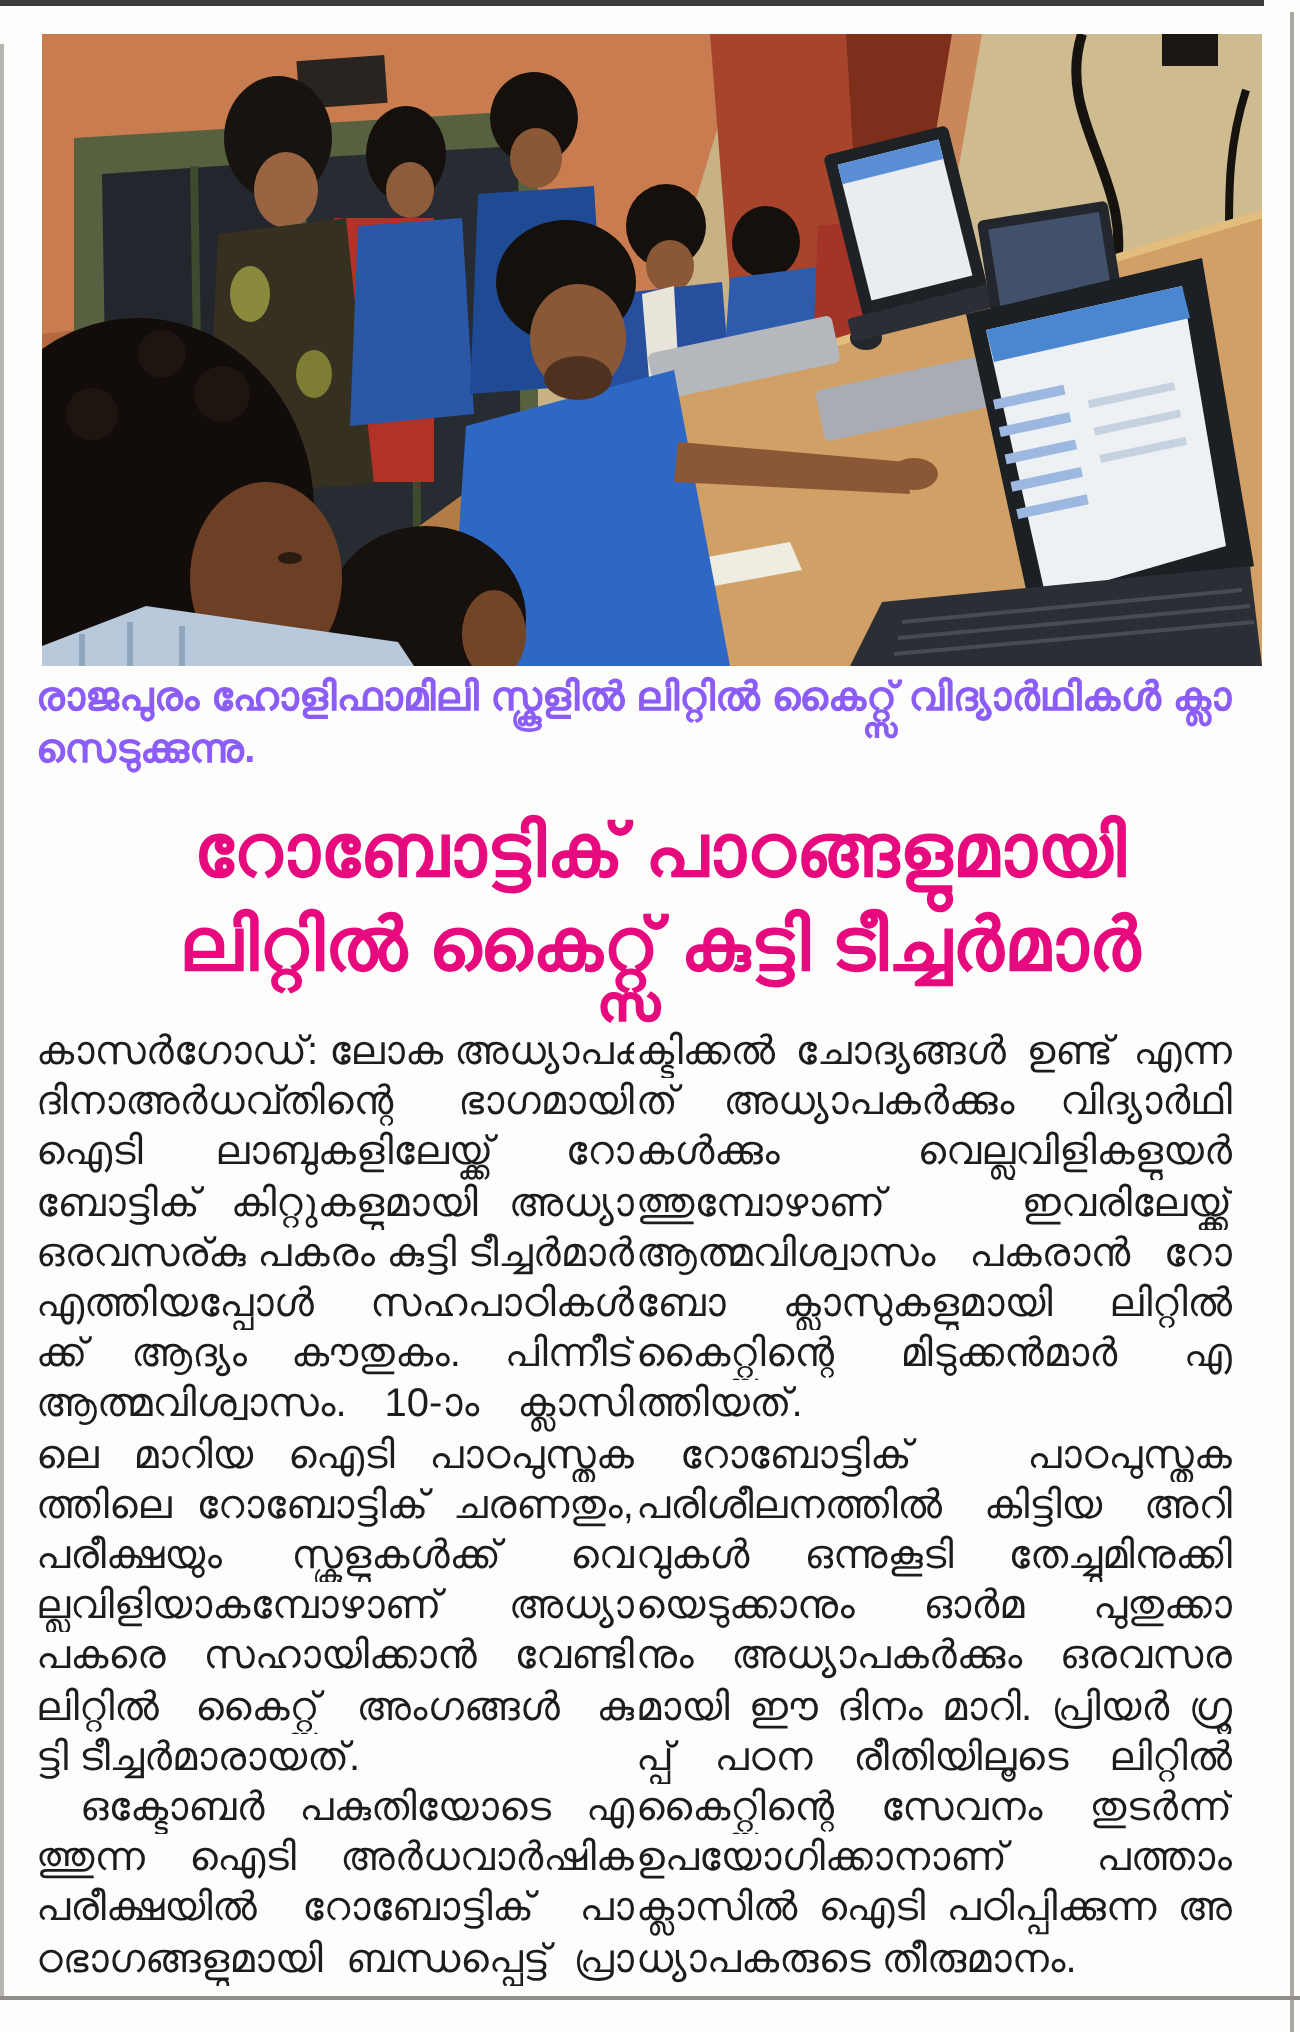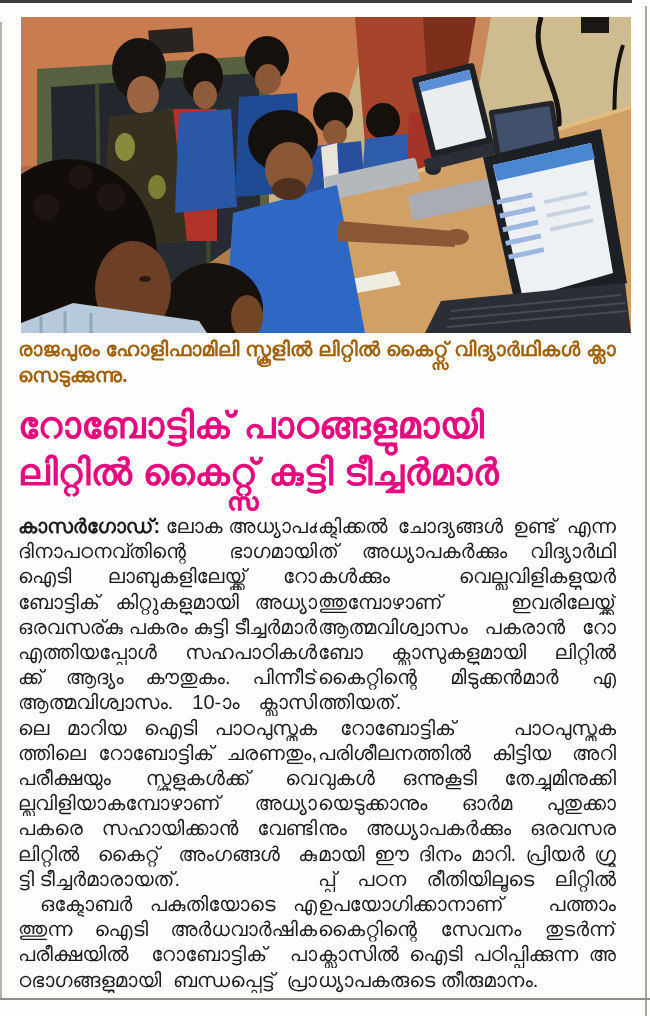--- a/index.html
+++ b/index.html
@@ -15,42 +15,43 @@
   .rule-bottom{left:0;top:998px;width:650px;height:2px;background:#918e8a;}
 
   .photo{
     position:absolute;left:21px;top:17px;width:610px;height:316px;margin:0;
     background:#c8b184;overflow:hidden;
   }
   .photo svg{display:block;width:100%;height:100%;}
 
   .caption{
     position:absolute;left:18px;top:336px;width:614px;margin:0;
-    font-weight:bold;font-size:20px;line-height:26px;color:#a16207;
+    font-weight:bold;font-size:20px;line-height:26px;color:#8b5cf6;
     white-space:pre-line;letter-spacing:0.2px;
   }
   .headline{
     position:absolute;left:18px;top:402px;width:624px;margin:0;
     font-weight:bold;font-size:37px;line-height:47px;color:#e60a7e;
     letter-spacing:0.2px;
+    text-align:center;
   }
   .headline span{display:block;}
 
   .bodycol{
     position:absolute;top:514px;font-size:20px;line-height:25.2px;color:#1c1c1c;
   }
   .col1{left:18px;width:299px;}
   .col2{left:318px;width:298px;}
   .line{
     text-align:justify;text-align-last:justify;
     white-space:nowrap;overflow:hidden;
   }
   .line.end{text-align-last:left;}
   .line.indent{text-indent:22px;}
-  .dateline{font-weight:bold;}
+  .dateline{font-weight:normal;}
 </style>
 </head>
 <body>
 
 <div>
 
   <div class="rule rule-top"></div>
   <div class="rule rule-left"></div>
   <div class="rule rule-right"></div>
   <div class="rule rule-bottom"></div>
@@ -190,21 +191,21 @@
 സെടുക്കുന്നു.</p>
 
   <h1 class="headline" style="color: rgb(230, 10, 126);">
     <span>റോബോട്ടിക് പാഠങ്ങളുമായി</span>
     <span>ലിറ്റിൽ കൈറ്റ്സ് കുട്ടി ടീച്ചർമാർ</span>
   </h1>
 
   <div class="bodycol col1">
     <div class="line"><span class="dateline">കാസർഗോഡ്:</span><span> </span><span>ലോക അധ്യാപക</span></div>
     <div>
-        <div class="line">ദിനാപഠനവ്തിന്റെ  ഭാഗമായി</div>
+        <div class="line">ദിനാഅർധവ്തിന്റെ  ഭാഗമായി</div>
         <div class="line">ഐടി ലാബുകളിലേയ്ക്ക് റോ</div>
         <div class="line">ബോട്ടിക് കിറ്റുകളുമായി അധ്യാ</div>
         <div class="line">ഒരവസര്കു പകരം കുട്ടി ടീച്ചർമാർ</div>
         <div class="line">എത്തിയപ്പോൾ സഹപാഠികൾ</div>
         <div class="line">ക്ക് ആദ്യം കൗതുകം. പിന്നീട്</div>
         <div class="line">ആത്മവിശ്വാസം. 10-ാം ക്ലാസി</div>
         <div class="line">ലെ മാറിയ ഐടി പാഠപുസ്തക</div>
         <div class="line">ത്തിലെ റോബോട്ടിക് ചരണതും,</div>
         <div class="line">പരീക്ഷയും സ്കൂളുകൾക്ക് വെ</div>
         <div class="line">ല്ലുവിളിയാകമ്പോഴാണ് അധ്യാ</div>
@@ -228,20 +229,20 @@
         <div class="line">ബോ ക്ലാസുകളുമായി ലിറ്റിൽ</div>
         <div class="line">കൈറ്റ്സിന്റെ മിടുക്കൻമാർ എ</div>
         <div class="line end">ത്തിയത്.</div>
         <div class="line indent">റോബോട്ടിക് പാഠപുസ്തക</div>
         <div class="line">പരിശീലനത്തിൽ കിട്ടിയ അറി</div>
         <div class="line">വുകൾ ഒന്നുകൂടി തേച്ചുമിനുക്കി</div>
         <div class="line">യെടുക്കാനും ഓർമ പുതുക്കാ</div>
         <div class="line">നും അധ്യാപകർക്കും ഒരവസര</div>
         <div class="line">മായി ഈ ദിനം മാറി. പ്രിയർ ഗ്രൂ</div>
         <div class="line">പ്പ് പഠന രീതിയിലൂടെ ലിറ്റിൽ</div>
+        <div class="line">കൈറ്റ്സിന്റെ സേവനം തുടർന്ന്</div>
         <div class="line">ഉപയോഗിക്കാനാണ്  പത്താം</div>
-        <div class="line">കൈറ്റ്സിന്റെ സേവനം തുടർന്ന്</div>
         <div class="line">ക്ലാസിൽ ഐടി പഠിപ്പിക്കുന്ന അ</div>
         <div class="line end">ധ്യാപകരുടെ തീരുമാനം.</div>
       </div>
   </div>
 
 </div>
 
 </body></html>

